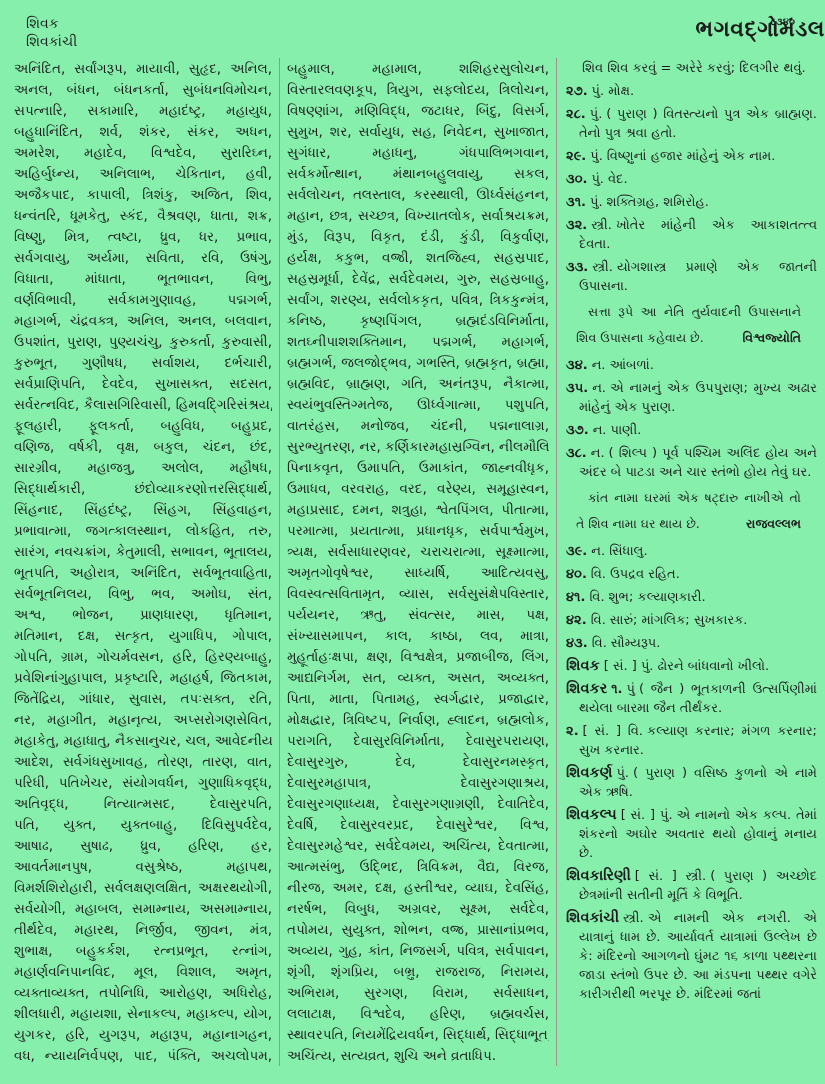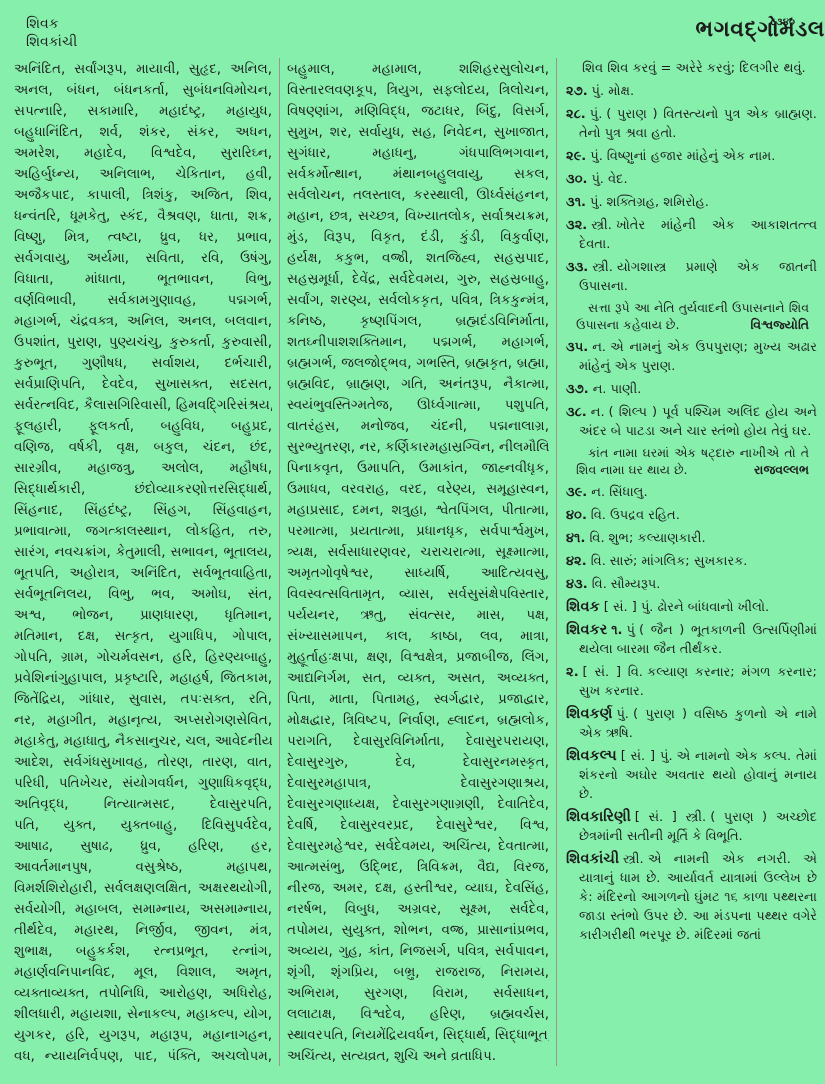--- a/index.html
+++ b/index.html
@@ -28,22 +28,22 @@
          text-align:justify;text-align-last:justify;overflow:hidden;}
   .col-mid .nline:last-child{text-align-last:left;}
   
   .col-right{font-size:13px;line-height:19px;}
   .entry{margin:4px 0;padding-left:13px;text-indent:-13px;
          text-align:justify;overflow:hidden;}
   .entry span{margin-right:4px;}
   .entry .head{font-weight:bold;font-size:14.5px;}
   .entry .num{font-weight:bold;}
   .entry.idiom{padding-left:0;text-indent:16px;margin-top:0;}
-  .entry.cite{margin:3px 8px 3px 10px;padding-left:0;text-indent:12px;
-              font-size:12.5px;line-height:17px;}
+  .entry.cite{margin:3px 16px 3px 10px;padding-left:0;text-indent:12px;
+              font-size:12.5px;line-height:26px;}
   .entry .src{float:right;font-weight:bold;margin-right:0;}
 </style>
 </head>
 <body>
 
 <div class="sheet">
 
   <div class="hdr">
     <div class="guide">
       <div>શિવક</div>
@@ -284,20 +284,23 @@
         </div>
 
         <div class="entry">
           <span class="num">૩૩.</span><span class="lead">સ્ત્રી.</span><span class="txt">યોગશાસ્ત્ર પ્રમાણે એક જાતની ઉપાસના.</span>
         </div>
 
         <div class="entry cite">
           <span class="txt">સત્તા રૂપે આ નેતિ તુર્યવાદની ઉપાસનાને શિવ ઉપાસના કહેવાય છે.</span><span class="src">વિશ્વજ્યોતિ</span>
         </div>
 
+        <div class="entry">
+          <span class="num">૩૪.</span><span class="lead">ન.</span><span class="txt">આંબળાં.</span>
+        </div>
 
         <div class="entry">
           <span class="num">૩૫.</span><span class="lead">ન.</span><span class="txt">એ નામનું એક ઉપપુરાણ; મુખ્ય અઢાર માંહેનું એક પુરાણ.</span>
         </div>
 
 
         <div class="entry">
           <span class="num">૩૭.</span><span class="lead">ન.</span><span class="txt">પાણી.</span>
         </div>
 

